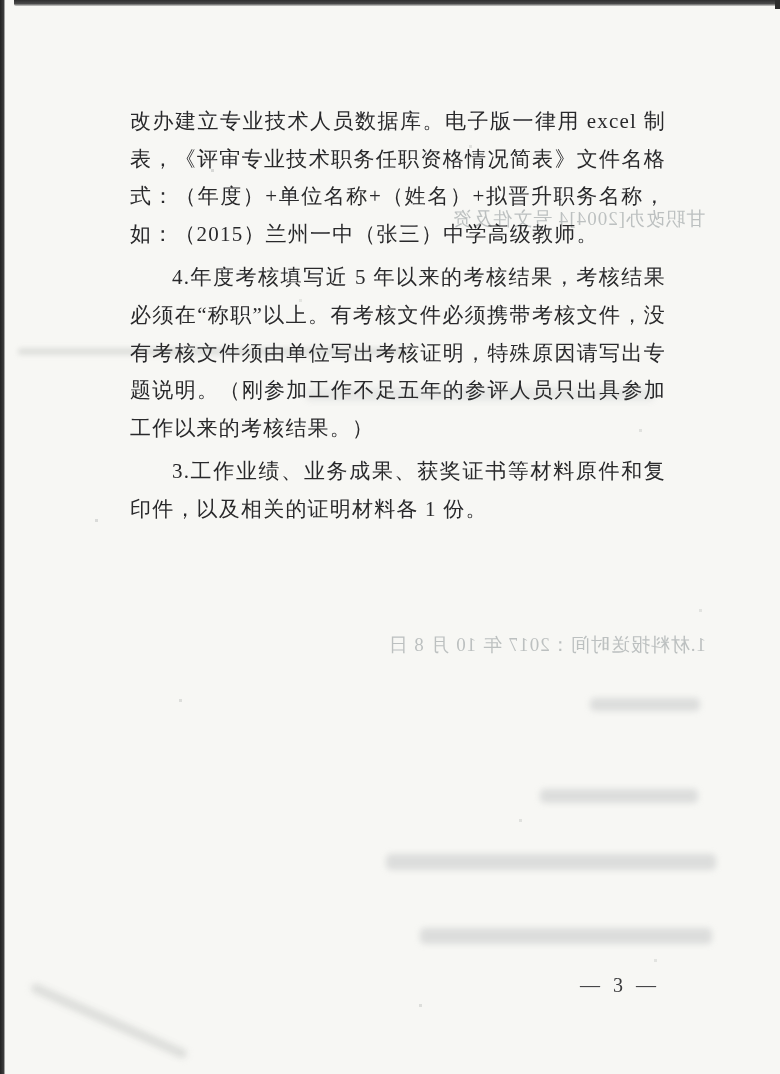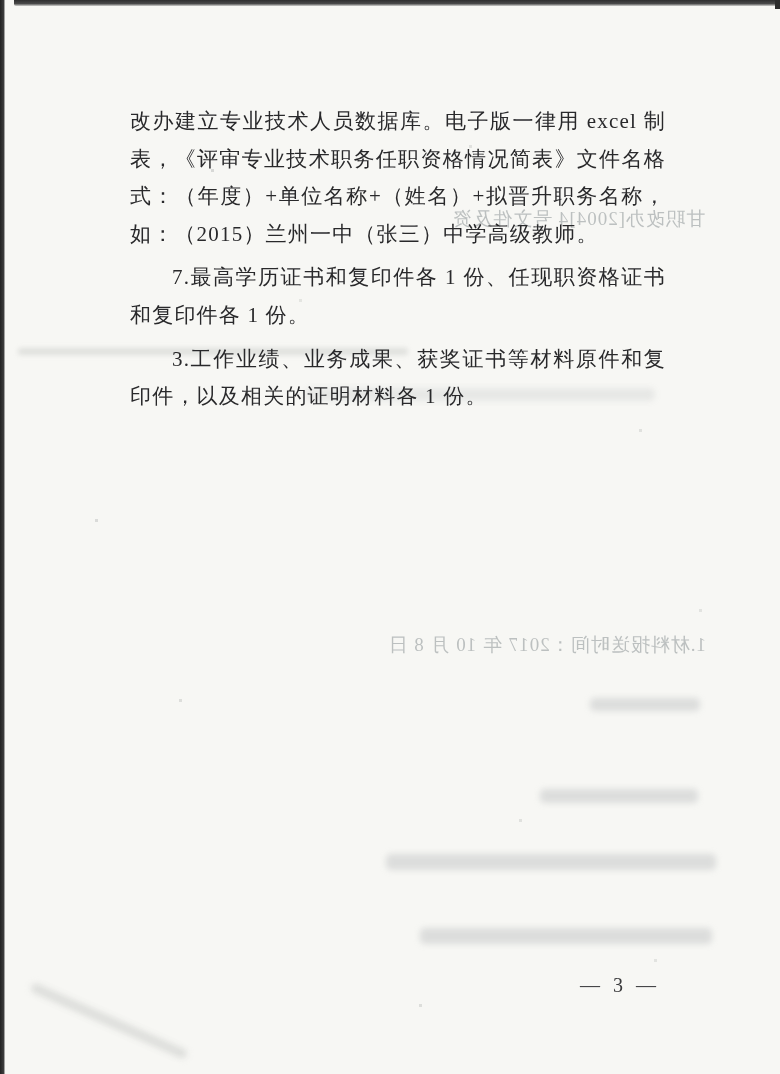--- a/index.html
+++ b/index.html
@@ -141,19 +141,19 @@
   <div class="ghost ghost-g1">甘职改办[2004]4 号文件及资</div>
   <div class="ghost ghost-g2">1.材料报送时间：2017 年 10 月 8 日</div>
   <div class="blob blob-1"></div>
   <div class="blob blob-2"></div>
   <div class="blob blob-3"></div>
   <div class="blob blob-4"></div>
   <div class="blob blob-5"></div>
 
   <div class="doc-text">
     <p>改办建立专业技术人员数据库。电子版一律用 excel 制表，《评审专业技术职务任职资格情况简表》文件名格式：（年度）+单位名称+（姓名）+拟晋升职务名称，如：（2015）兰州一中（张三）中学高级教师。</p>
-    <p class="indent">7.最高学历证书和复印件各 1 份、任现职资格证书和复印件各 1 份。</p>
+    <p class="indent">4.年度考核填写近 5 年以来的考核结果，考核结果必须在“称职”以上。有考核文件必须携带考核文件，没有考核文件须由单位写出考核证明，特殊原因请写出专题说明。（刚参加工作不足五年的参评人员只出具参加工作以来的考核结果。）</p>
     <p class="indent">3.工作业绩、业务成果、获奖证书等材料原件和复印件，以及相关的证明材料各 1 份。</p>
   </div>
 
   <div class="page-number">— 3 —</div>
 
 </div>
 
 </body></html>

